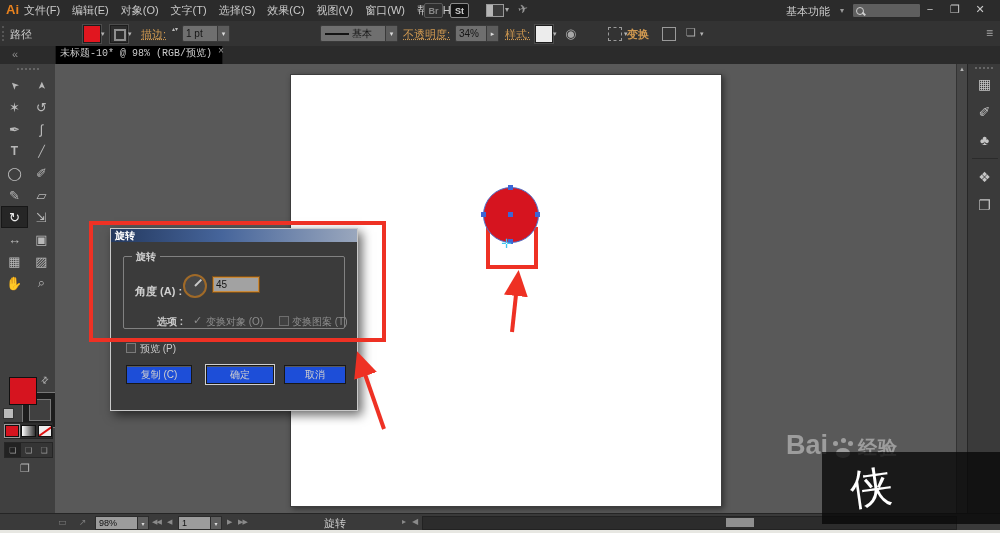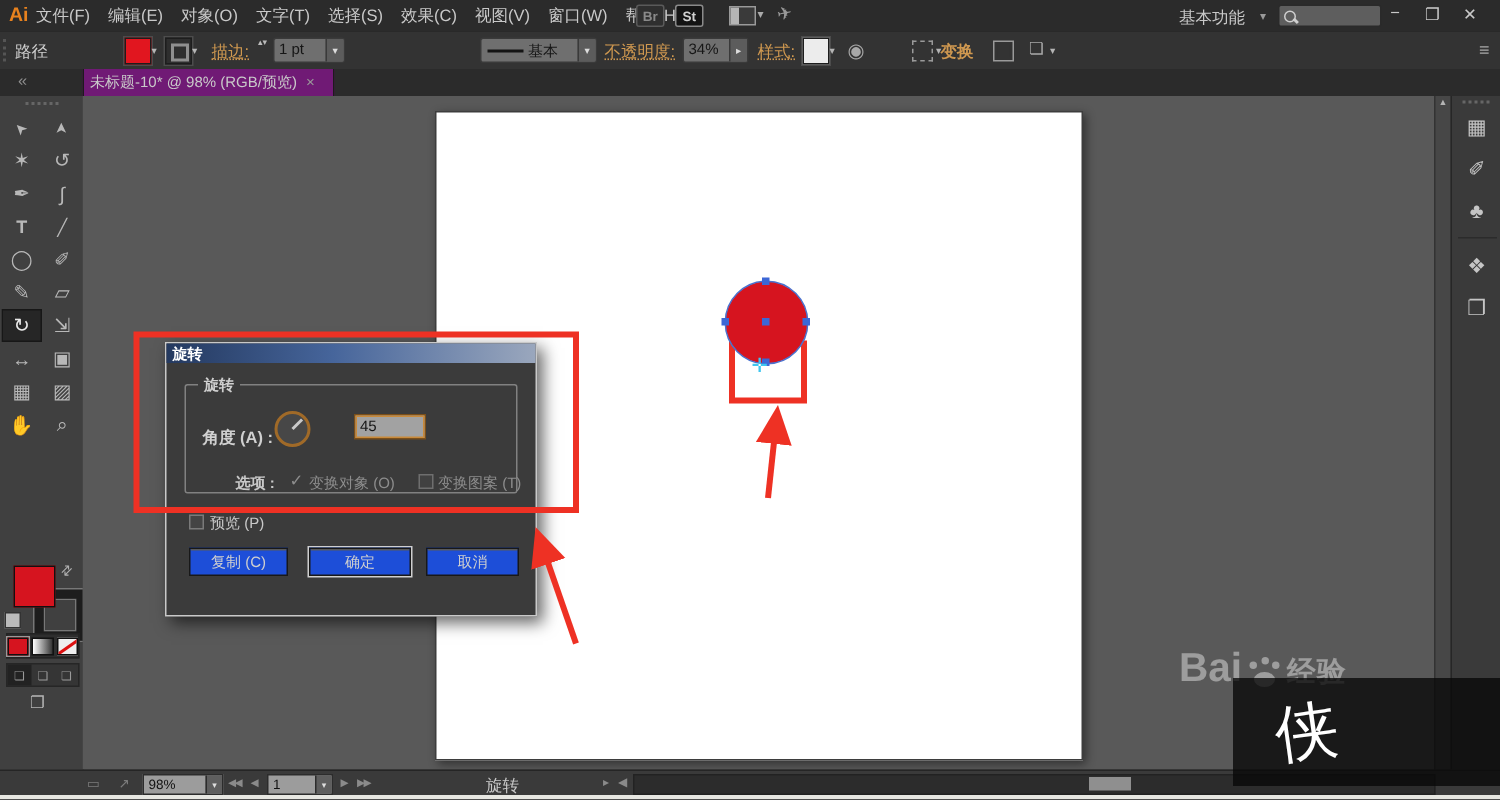--- a/index.html
+++ b/index.html
@@ -47,22 +47,22 @@
   #dashbox-caret{left:624px;top:9px;}
   #transform-link{left:627px;font-weight:bold;text-decoration:none;}
   #bound-icon{left:662px;top:6px;width:12px;height:12px;border:1px solid #9a9a9a;box-shadow:inset 0 0 0 2px #333;}
   #shape-icon{left:686px;top:5px;color:#a8a8a8;font-size:11px;}
   #shape-caret{left:700px;top:9px;}
   #cb-menu-icon{left:986px;top:5px;color:#a8a8a8;font-size:12px;}
   .gripdots{left:2px;top:5px;width:3px;height:15px;border-left:2px dotted #555;}
   
   #tabbar{left:0;top:46px;width:1000px;height:18px;background:#2b2b2b;border-bottom:1px solid #191919;}
   #tab-collapse{left:12px;top:2px;color:#8f8f8f;font-size:11px;}
-  #doctab{left:55px;top:0;width:158px;height:18px;background:#701a75;border-left:1px solid #1c1c1c;
-          border-right:1px solid #1c1c1c;display:flex;align-items:center;padding:0 4px;}
+  #doctab{left:55px;top:0;width:158px;height:18px;background:#000000;border-left:1px solid #1c1c1c;
+          border-right:1px solid #1c1c1c;display:flex;padding:0 4px;font-family:Liberation Mono, monospace;}
   #doctab .title{color:#c9c9c9;font-size:10px;white-space:nowrap;}
   #doctab .close{color:#9a9a9a;font-size:10px;margin-left:6px;}
   
   #main{left:0;top:64px;width:1000px;height:449px;}
   #toolbar{left:0;top:0;width:55px;height:449px;background:#404040;border-right:1px solid #262626;}
   #toolbar .grip{position:absolute;left:17px;top:4px;width:22px;border-top:2px dotted #666;}
   #tool-grid{position:absolute;left:1px;top:10px;width:54px;display:grid;grid-template-columns:27px 27px;grid-auto-rows:22px;}
   .tool{display:flex;align-items:center;justify-content:center;color:#b8b8b8;font-size:13px;cursor:default;}
   .tool.sel{background:#262626;box-shadow:inset 0 0 0 1px #171717;color:#eaeaea;}
   .tool .g{display:inline-block;}
@@ -104,21 +104,21 @@
              background:linear-gradient(90deg,#24395f,#46659b 45%,#9aa7bd);display:flex;align-items:center;}
   #dlg-title span{color:#fff;font-size:10px;font-weight:bold;padding-left:4px;}
   #dlg-group{position:absolute;left:12px;top:27px;width:220px;height:71px;border:1px solid #818181;border-radius:2px;}
   #dlg-legend{position:absolute;top:-7px;left:8px;background:#3b3b3b;padding:0 4px;color:#cfcfcf;font-size:10px;font-weight:bold;}
   #dlg-angle-label{position:absolute;left:24px;top:55px;color:#d0d0d0;font-size:11px;font-weight:bold;}
   #dlg-dial{position:absolute;left:72px;top:45px;width:20px;height:20px;border-radius:50%;border:2px solid #a06a28;background:#474747;}
   #dlg-dial::after{content:"";position:absolute;left:10px;top:9px;width:9px;height:2px;background:#c9c9c9;
                    transform:rotate(-45deg);transform-origin:left center;}
   #dlg-angle-input{position:absolute;left:102px;top:48px;width:40px;height:13px;background:#a2a2a2;
                    border:1px solid #c98a3a;box-shadow:0 0 0 1px #7a4f1a;color:#151515;font-size:10px;
-                   font-family:"Liberation Sans","DejaVu Sans",sans-serif;padding:0 2px;outline:none;margin-left:24px;}
+                   font-family:"Liberation Sans","DejaVu Sans",sans-serif;padding:0 2px;outline:none;}
   #dlg-options-label{position:absolute;left:46px;top:86px;color:#c9c9c9;font-size:10px;font-weight:bold;}
   #dlg-check{position:absolute;left:82px;top:85px;color:#8d8d8d;font-size:11px;}
   #dlg-opt1{position:absolute;left:95px;top:86px;color:#8d8d8d;font-size:10px;}
   #dlg-box2{position:absolute;left:168px;top:87px;width:8px;height:8px;border:1px solid #6e6e6e;background:#414141;}
   #dlg-opt2{position:absolute;left:181px;top:86px;color:#8d8d8d;font-size:10px;}
   #dlg-preview-box{position:absolute;left:15px;top:114px;width:8px;height:8px;border:1px solid #7a7a7a;background:#444;}
   #dlg-preview-label{position:absolute;left:29px;top:113px;color:#c9c9c9;font-size:10px;}
   .dlg-btn{position:absolute;top:136px;height:17px;background:#1d4ed8;border:1px solid #181818;
            box-shadow:inset 0 1px 0 #5a5a5a;color:#cfcfcf;font-size:10px;display:flex;
            align-items:center;justify-content:center;}

